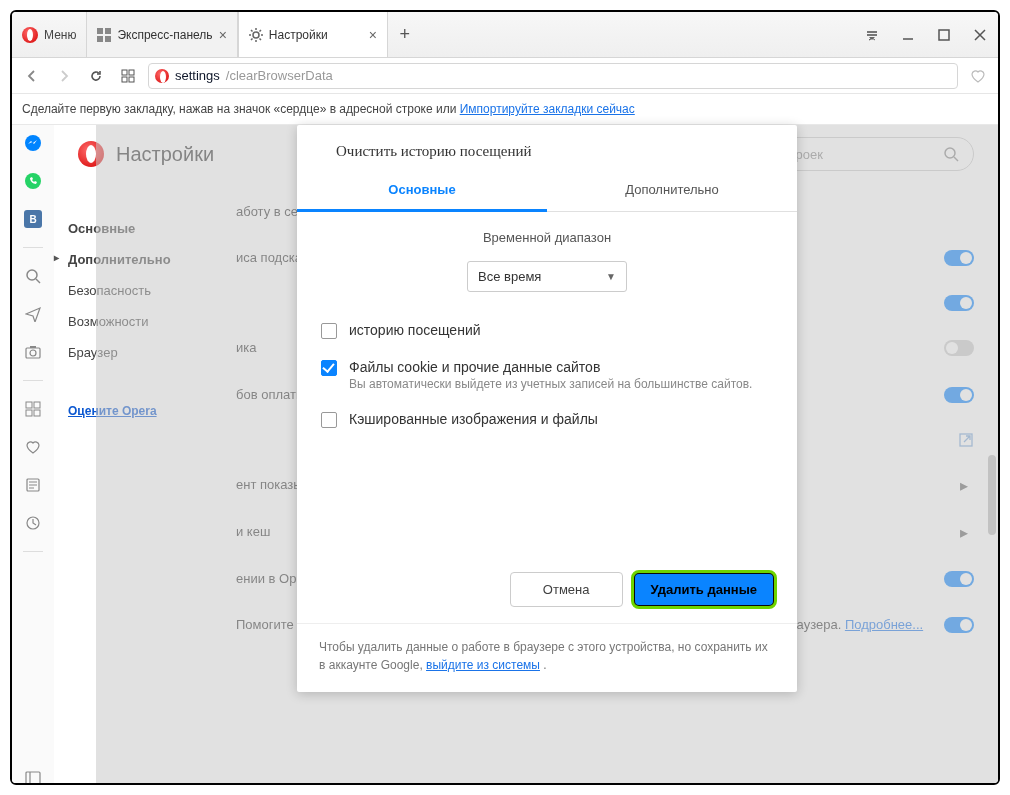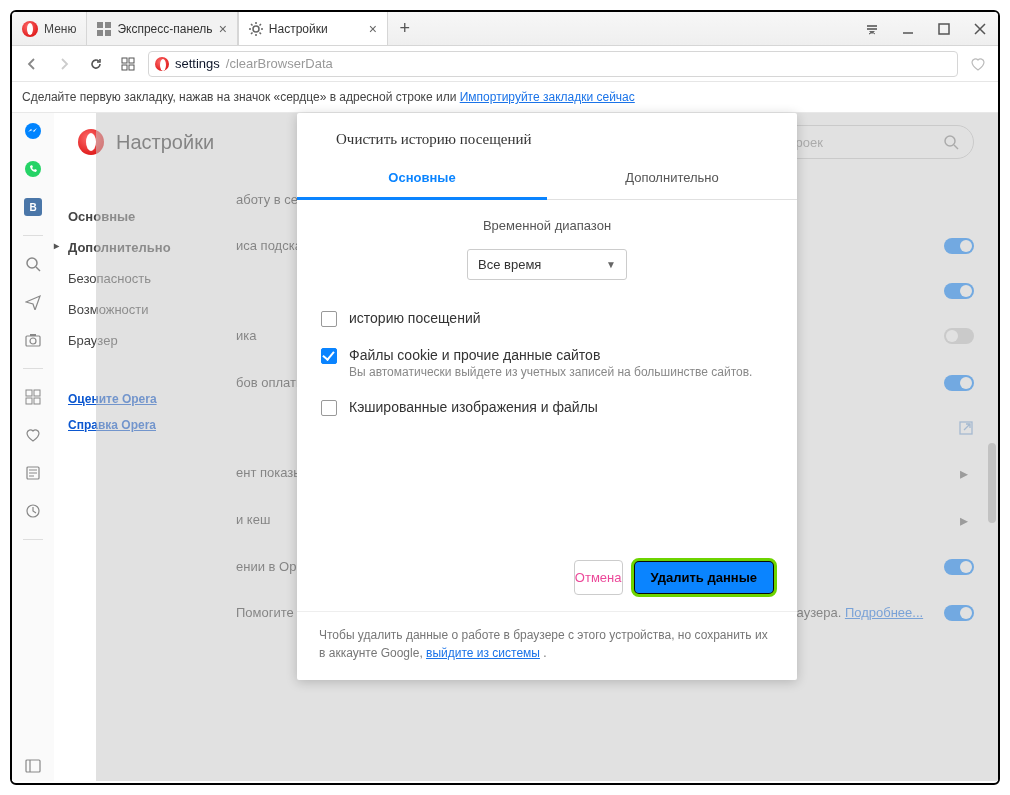--- a/index.html
+++ b/index.html
@@ -1,20 +1,20 @@
 <!DOCTYPE html>
 <html><head>
 <meta charset="utf-8">
 <style>
 * { margin: 0; padding: 0; box-sizing: border-box; font-family: -apple-system, BlinkMacSystemFont, "Segoe UI", Arial, sans-serif; }
 body { background: #fff; width: 1010px; height: 795px; position: relative; overflow: hidden; }
 .frame { position: absolute; top: 10px; left: 10px; right: 10px; bottom: 10px; border: 2px solid #000; border-radius: 6px; background: #fff; overflow: hidden; }
 
 
-.titlebar { height: 34px; background: linear-gradient(#f7f7f7,#efefef); display: flex; align-items: stretch; border-bottom: 1px solid #d6d6d6; }
+.titlebar { height: 46px; background: linear-gradient(#f7f7f7,#efefef); display: flex; align-items: stretch; border-bottom: 1px solid #d6d6d6; }
 .menu-btn { display: flex; align-items: center; padding: 0 10px; gap: 6px; cursor: pointer; }
 .opera-o { width: 16px; height: 16px; border-radius: 50%; background: radial-gradient(circle at 40% 35%, #ff6b6b, #d40000); position: relative; }
 .opera-o::after { content: ""; position: absolute; top: 2px; left: 5px; width: 6px; height: 12px; border-radius: 50%; background: #fff; }
 .menu-btn span.lbl { font-size: 12px; color: #444; }
 .tab { display: flex; align-items: center; padding: 16px 10px; gap: 6px; border-right: 1px solid #d6d6d6; border-left: 1px solid #d6d6d6; font-size: 12px; color: #333; background: #f2f2f2; position: relative; min-width: 150px; }
 .tab.active { background: #fff; }
 .tab .close { margin-left: auto; color: #666; font-size: 14px; }
 .tab .ico { width: 14px; height: 14px; display: inline-flex; align-items: center; justify-content: center; color: #666; }
 .newtab { width: 34px; display: flex; align-items: center; justify-content: center; color: #555; font-size: 18px; }
 .window-controls { margin-left: auto; display: flex; align-items: center; }
@@ -79,21 +79,21 @@
 .range-row .lbl { font-size: 13px; color: #555; }
 .select { border: 1px solid #ccc; border-radius: 3px; padding: 7px 10px; font-size: 13px; color: #333; display: flex; align-items: center; gap: 40px; min-width: 160px; justify-content: space-between; }
 .select .caret { color: #666; font-size: 10px; }
 .chk-row { display: flex; gap: 12px; padding: 10px 2px; align-items: flex-start; }
 .chk { width: 16px; height: 16px; border: 1.5px solid #999; border-radius: 2px; flex-shrink: 0; margin-top: 1px; }
 .chk.checked { background: #0a84ff; border-color: #0a84ff; position: relative; }
 .chk.checked::after { content: ""; position: absolute; left: 3px; top: 0px; width: 5px; height: 9px; border: solid #fff; border-width: 0 2px 2px 0; transform: rotate(40deg); }
 .chk-row .ctxt { font-size: 14px; color: #333; }
 .chk-row .sub { font-size: 12px; color: #888; margin-top: 2px; }
 .mactions { display: flex; justify-content: flex-end; gap: 10px; padding: 16px 22px; border-top: 0; }
-.btn { border: 1px solid #ccc; background: #fff; border-radius: 4px; padding: 8px 0; font-size: 13px; color: #ec4899; cursor: pointer; }
+.btn { border: 1px solid #ccc; background: #fff; border-radius: 4px; padding: 8px 32px; font-size: 13px; color: #404040; cursor: pointer; }
 .btn.primary { background: #0a84ff; color: #000000; border: 3px solid #6dd400; border-radius: 6px; padding: 8px 16px; font-weight: 600; box-shadow: 0 0 0 2px #000 inset; }
 .btn.primary { box-shadow: none; outline: 3px solid #6dd400; outline-offset: -1px; border: 2px solid #0a0a0a; }
 .mfooter { padding: 14px 22px 18px; font-size: 12px; color: #777; border-top: 1px solid #eee; line-height: 1.5; }
 .mfooter a { color: #1a73e8; text-decoration: underline; }
 
 
 svg { display: block; }
 </style>
 </head>
 <body>
@@ -287,21 +287,20 @@
 
       <div class="cols">
         <div class="sidebar">
           <div class="item bold">Основные</div>
           <div class="item bold expand">Дополнительно</div>
           <div class="item">Безопасность</div>
           <div class="item">Возможности</div>
           <div class="item">Браузер</div>
           <div style="height:30px"></div>
           <a class="link">Оцените Opera</a>
-          <a class="link">Справка Opera</a>
         </div>
 
         <div class="settings-body">
           <div class="setting-row">
               <div class="txt">аботу в сети еще лючить</div>
             </div>
           <div class="setting-row">
               <div class="txt">иса подсказок в</div>
               <div class="toggle"></div>
             </div>

